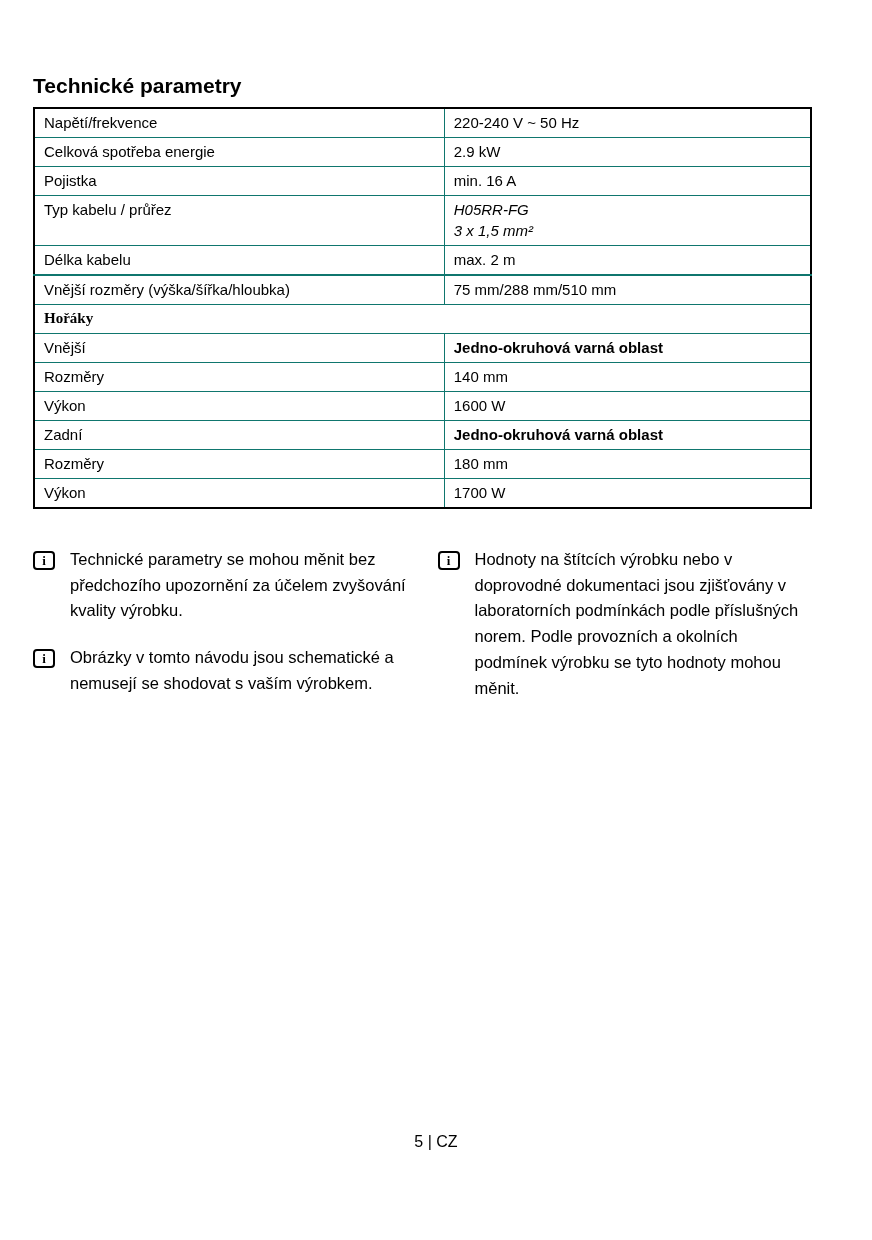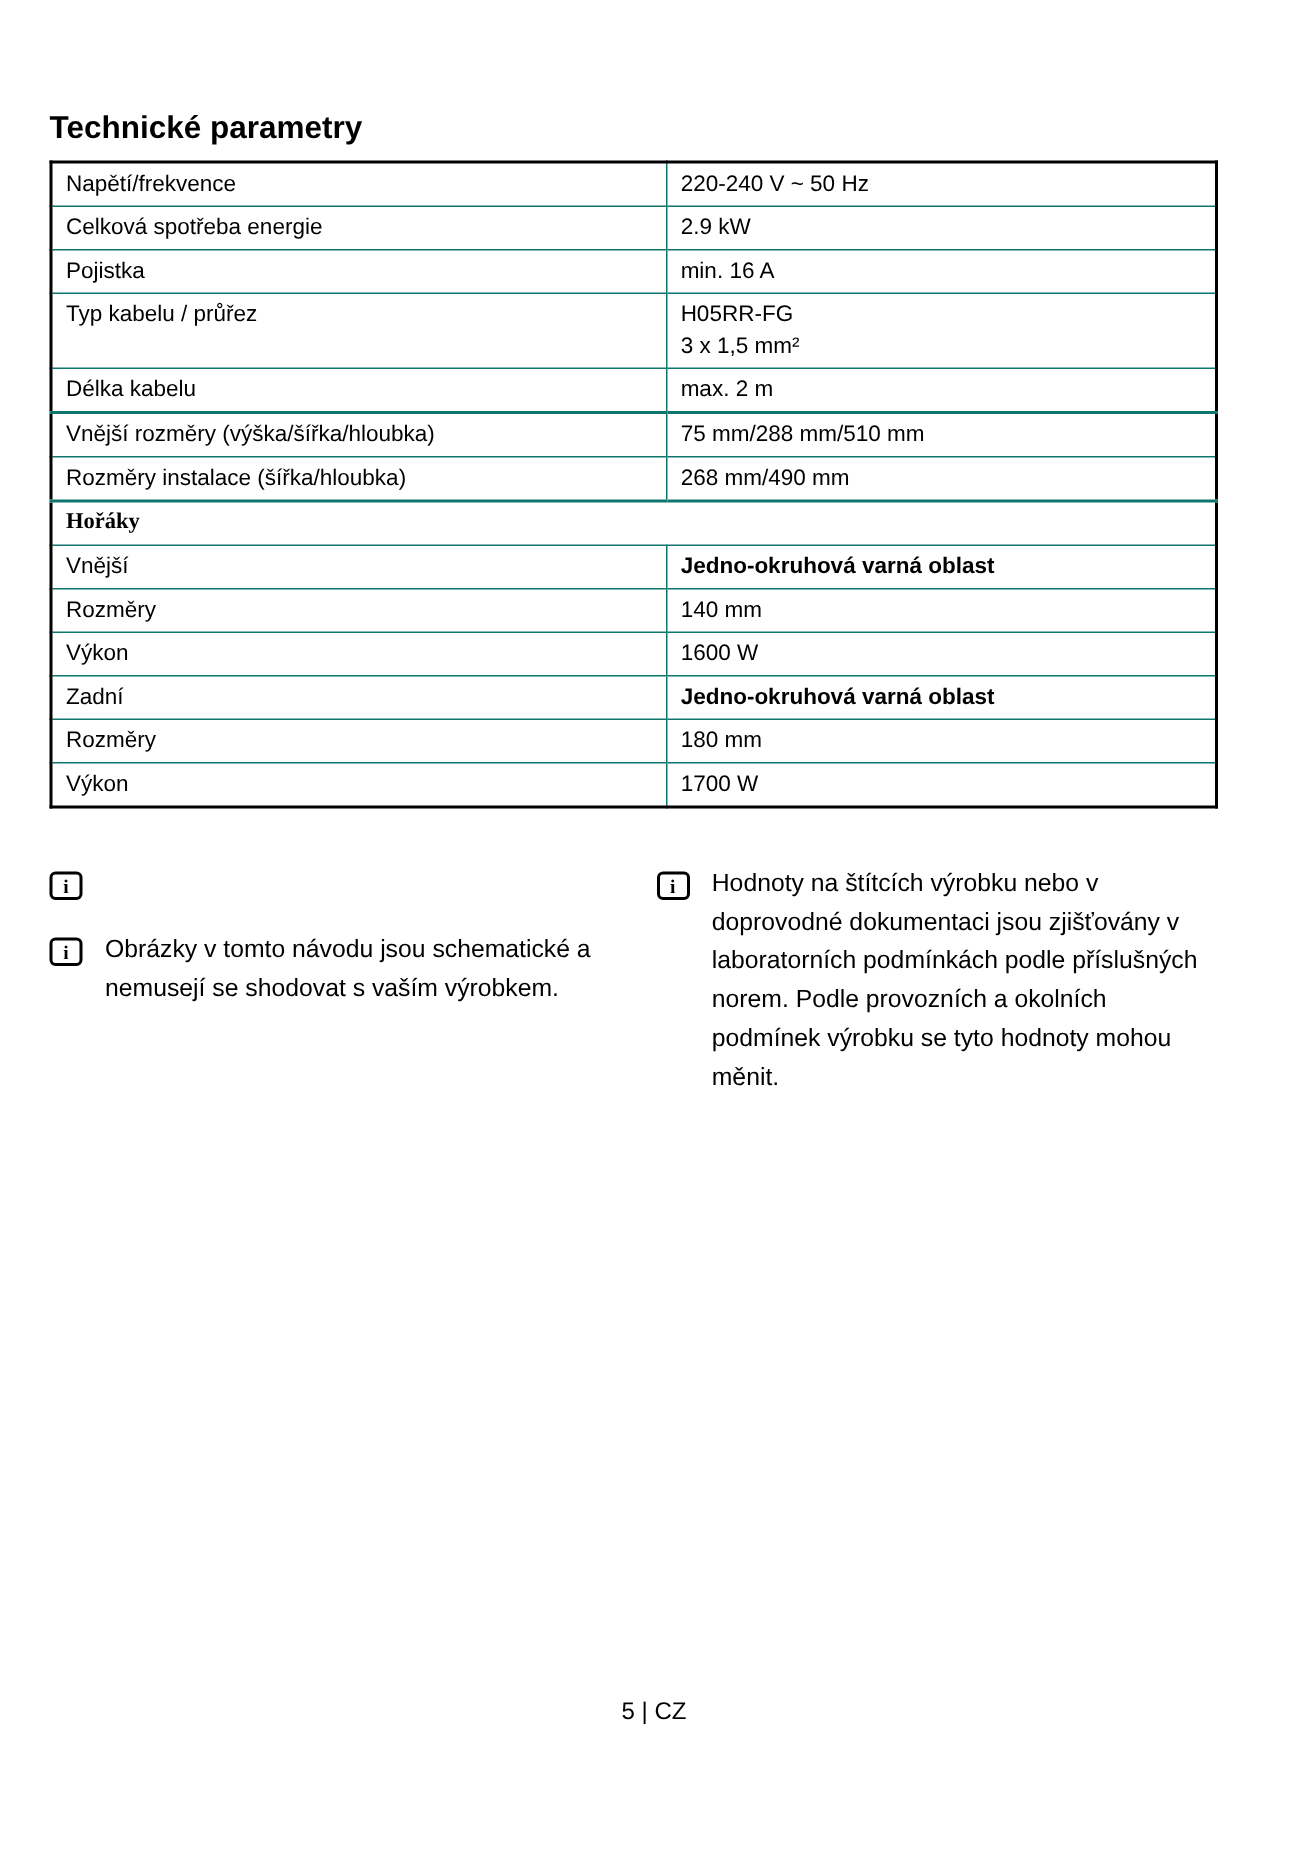--- a/index.html
+++ b/index.html
@@ -25,21 +25,21 @@
   table.specs td {
     border:1px solid #0f766e;
     padding:3px 9px 4px 9px;
     vertical-align:top;
     line-height:1.4;
   }
   td.c1 { width:52.8%; }
   tr.thick-b td { border-bottom-width:2px; }
   tr.section-row td { font-weight:bold;font-family:Liberation Serif, serif; }
   td.bold-val { font-weight:bold; }
-  td.pre { white-space:pre-line; }
+  td.pre { white-space:pre-line;font-style:italic; }
 
   .notes { display:flex; gap:30px; margin-top:38px; }
   .notes .col { flex:1; min-width:0; }
   .note { display:flex; gap:15px; align-items:flex-start; margin-bottom:21px; }
   .info-icon {
     flex:0 0 auto;
     width:22px; height:19px;
     border:2px solid #000;
     border-radius:4px;
     display:flex; align-items:center; justify-content:center;
@@ -84,24 +84,20 @@
 3 x 1,5 mm²</td>
       </tr>
       <tr class="thick-b">
         <td class="c1">Délka kabelu</td>
         <td>max. 2 m</td>
       </tr>
       <tr>
         <td class="c1">Vnější rozměry (výška/šířka/hloubka)</td>
         <td>75 mm/288 mm/510 mm</td>
       </tr>
-      <tr class="thick-b">
-        <td class="c1">Rozměry instalace (šířka/hloubka)</td>
-        <td>268 mm/490 mm</td>
-      </tr>
       <tr class="section-row">
         <td colspan="2">Hořáky</td>
       </tr>
       <tr>
         <td class="c1">Vnější</td>
         <td class="bold-val">Jedno-okruhová varná oblast</td>
       </tr>
       <tr>
         <td class="c1">Rozměry</td>
         <td>140 mm</td>
@@ -122,20 +118,21 @@
         <td class="c1">Výkon</td>
         <td>1700 W</td>
       </tr>
     </tbody>
   </table>
 
   <div class="notes">
     <div class="col">
       <div class="note">
         <span class="info-icon">i</span>
+        <p>Technické parametry se mohou měnit bez předchozího upozornění za účelem zvyšování kvality výrobku.</p>
       </div>
       <div class="note">
         <span class="info-icon">i</span>
         <p>Obrázky v tomto návodu jsou schematické a nemusejí se shodovat s vaším výrobkem.</p>
       </div>
     </div>
     <div class="col">
       <div class="note">
         <span class="info-icon">i</span>
         <p>Hodnoty na štítcích výrobku nebo v doprovodné dokumentaci jsou zjišťovány v laboratorních podmínkách podle příslušných norem. Podle provozních a okolních podmínek výrobku se tyto hodnoty mohou měnit.</p>

